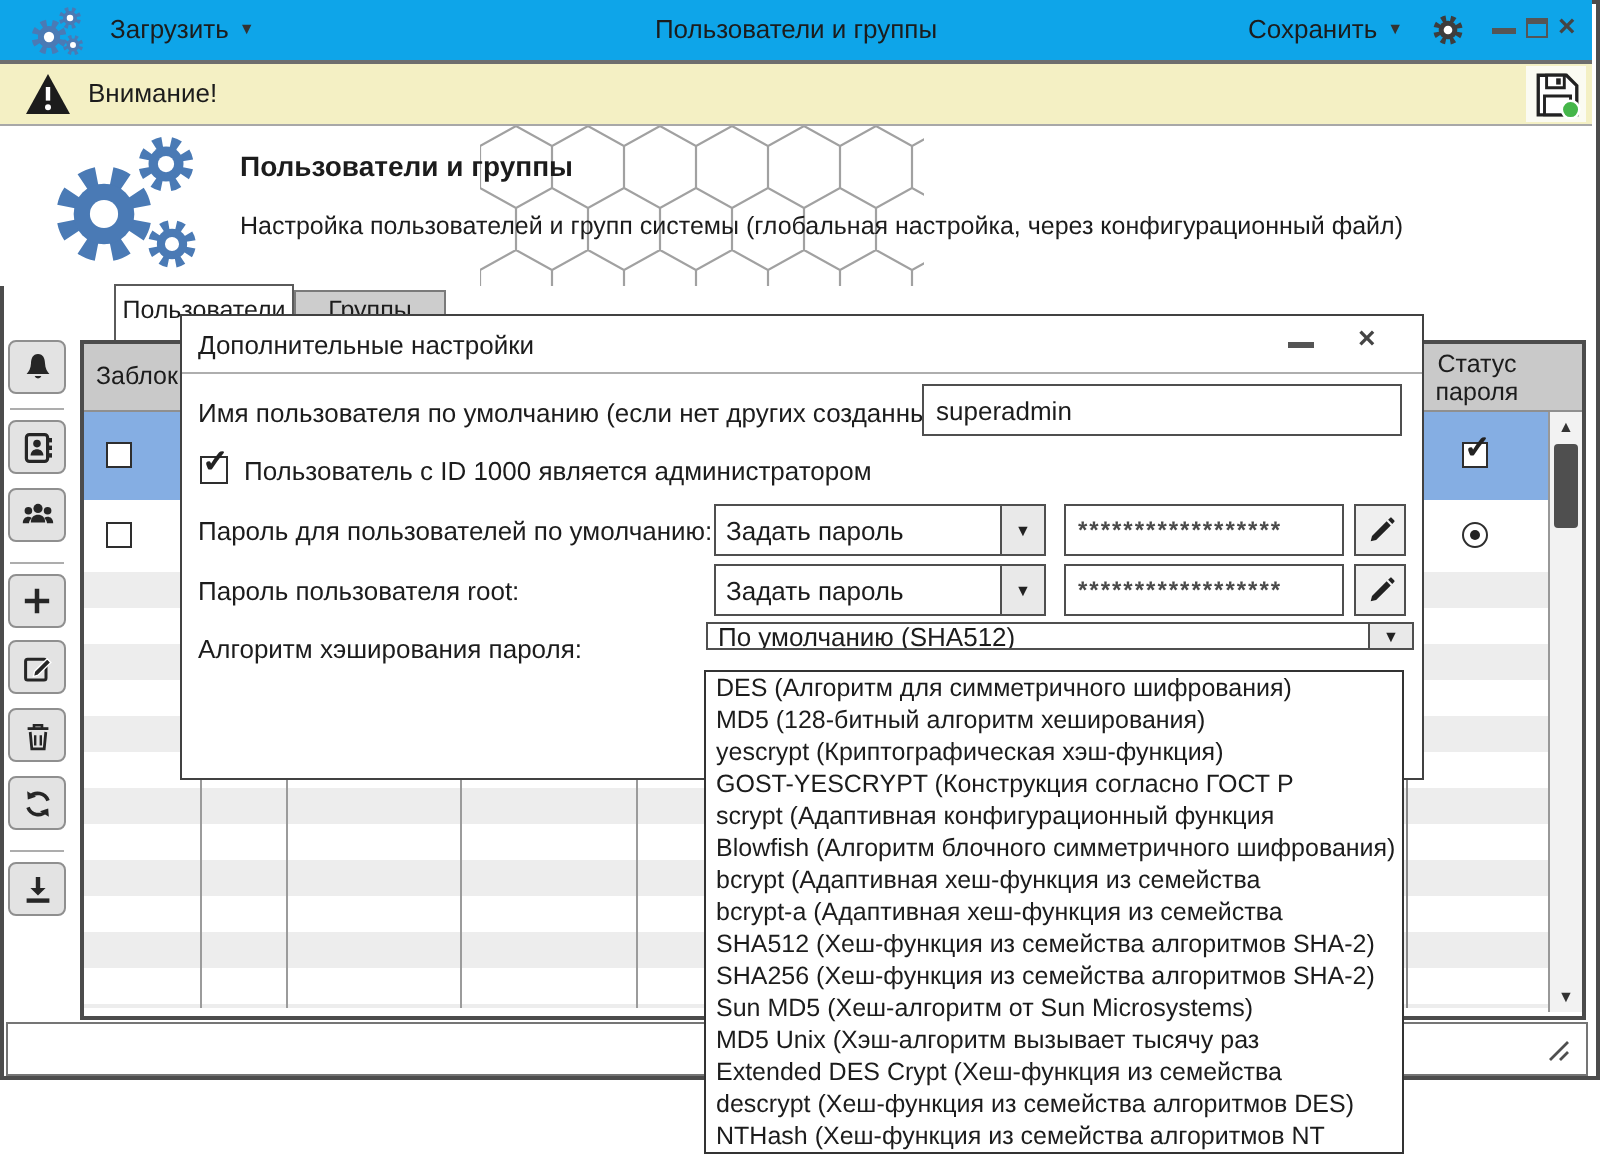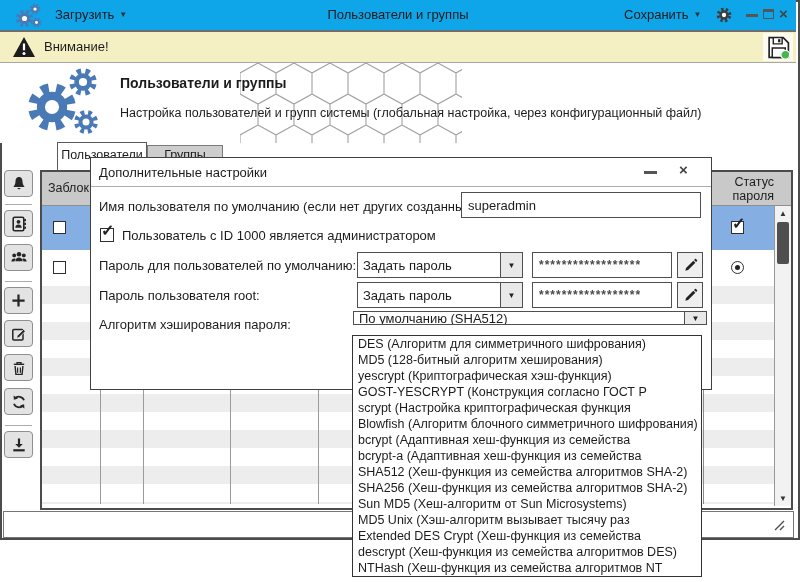--- a/index.html
+++ b/index.html
@@ -146,21 +146,21 @@
     <div class="h-title">Пользователи и группы</div>
     <div class="h-sub">Настройка пользователей и групп системы (глобальная настройка, через конфигурационный файл)</div>
   </div>
 
   <div class="tab tab-active">Пользователи</div>
   <div class="tab tab-idle">Группы</div>
 
   <div class="table">
     <div class="thead">
       <div class="a" style="left:6px;top:9px;font-size:12.5px">Заблок</div>
-      <div class="a" style="left:661px;width:71px;top:3px;font-size:12.5px;line-height:14px;text-align:right">Статус пароля</div>
+      <div class="a" style="left:661px;width:71px;top:3px;font-size:12.5px;line-height:14px;text-align:center">Статус пароля</div>
     </div>
 
     <div class="row" style="top:34px;height:44px;background:#85aee3"></div>
     <div class="row" style="top:78px;height:36px;background:#ffffff"></div>
     <div class="stripes"></div>
 
     <div class="vline" style="left:58px;top:34px;height:298px"></div>
     <div class="vline" style="left:101px;top:34px;height:298px"></div>
     <div class="vline" style="left:188px;top:34px;height:298px"></div>
     <div class="vline" style="left:276px;top:34px;height:298px"></div>
@@ -298,21 +298,21 @@
       <div class="ctxt">По умолчанию (SHA512)</div>
       <div class="cbtn">▼</div>
     </div>
   </div>
 
   <div class="popup">
     <div class="dd-item">DES (Алгоритм для симметричного шифрования)</div>
     <div class="dd-item">MD5 (128-битный алгоритм хеширования)</div>
     <div class="dd-item">yescrypt (Криптографическая хэш-функция)</div>
     <div class="dd-item">GOST-YESCRYPT (Конструкция согласно ГОСТ Р</div>
-    <div class="dd-item">scrypt (Настройка криптографическая функция</div>
+    <div class="dd-item">scrypt (Адаптивная конфигурационный функция</div>
     <div class="dd-item">Blowfish (Алгоритм блочного симметричного шифрования)</div>
     <div class="dd-item">bcrypt (Адаптивная хеш-функция из семейства</div>
     <div class="dd-item">bcrypt-a (Адаптивная хеш-функция из семейства</div>
     <div class="dd-item">SHA512 (Хеш-функция из семейства алгоритмов SHA-2)</div>
     <div class="dd-item">SHA256 (Хеш-функция из семейства алгоритмов SHA-2)</div>
     <div class="dd-item">Sun MD5 (Хеш-алгоритм от Sun Microsystems)</div>
     <div class="dd-item">MD5 Unix (Хэш-алгоритм вызывает тысячу раз</div>
     <div class="dd-item">Extended DES Crypt (Хеш-функция из семейства</div>
     <div class="dd-item">descrypt (Хеш-функция из семейства алгоритмов DES)</div>
     <div class="dd-item">NTHash (Хеш-функция из семейства алгоритмов NT</div>

